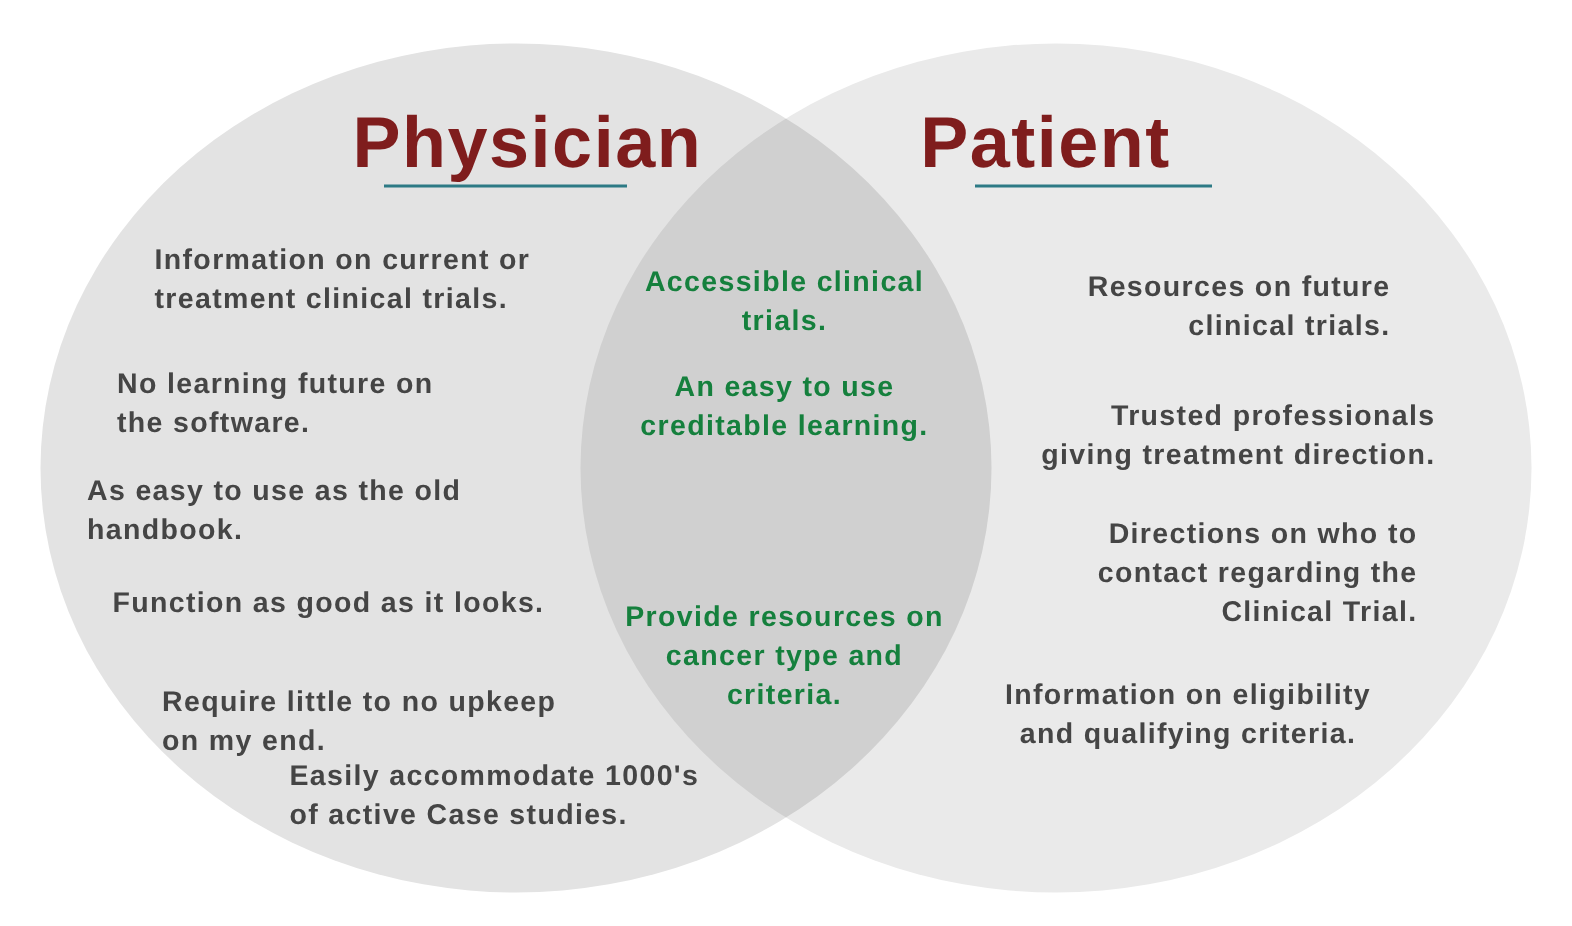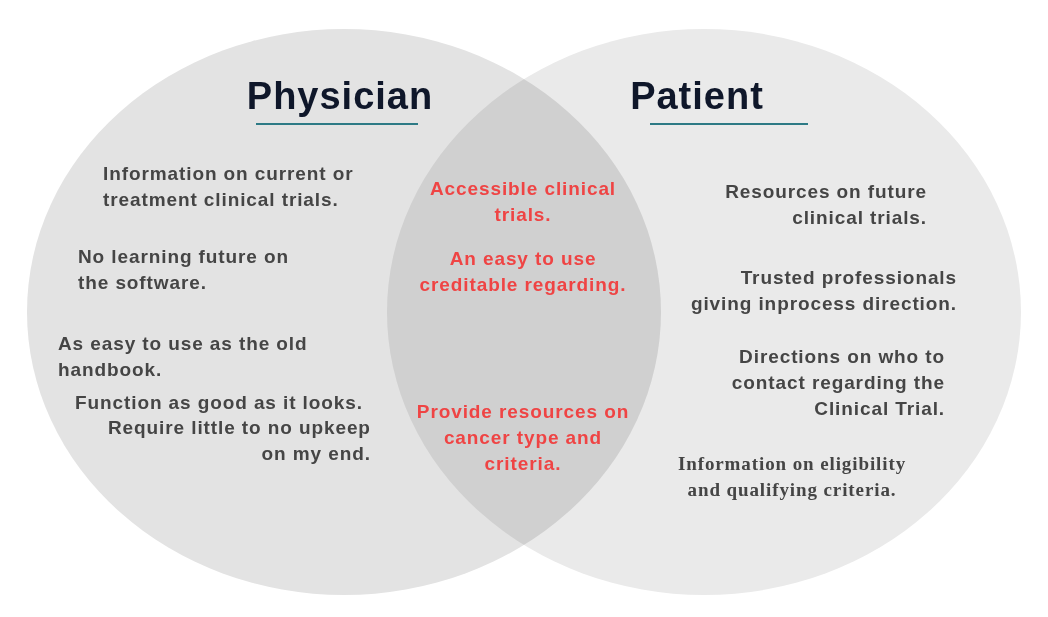--- a/index.html
+++ b/index.html
@@ -4,30 +4,30 @@
 <style>
   html,body{margin:0;padding:0;background:#ffffff;}
   .stage{
     position:relative;width:1048px;height:617px;overflow:hidden;
     background:#ffffff;font-family:"Liberation Sans","DejaVu Sans",sans-serif;
   }
   .ellipse{position:absolute;border-radius:50%;mix-blend-mode:multiply;}
   .ellipse.left{left:27px;top:29px;width:634px;height:566px;background:#e3e3e3;}
   .ellipse.right{left:387px;top:29px;width:634px;height:566px;background:#eaeaea;}
   .title{
-    position:absolute;color:#0f172a;font-size:38px;font-weight:700;
+    position:absolute;color:#7f1d1d;font-size:48px;font-weight:700;
     letter-spacing:1px;text-align:center;line-height:44px;margin:0;
   }
   .title-underline{position:absolute;height:2px;background:#2d7a85;}
   .block{
     position:absolute;font-size:19px;font-weight:700;line-height:26px;
     letter-spacing:0.9px;white-space:pre-line;color:#454545;
   }
   .side{color:#454545;}
-  .mid{color:#ef4444;text-align:center;width:276px;left:385px;}
+  .mid{color:#15803d;text-align:center;width:276px;left:385px;}
   .r-align{text-align:right;}
   .c-align{text-align:center;}
 </style>
 </head>
 <body>
 
 <div class="stage">
 
   <div class="ellipse left"></div>
   <div class="ellipse right"></div>
@@ -35,37 +35,39 @@
   <h1 class="title" style="left:235px;top:74px;width:210px;">Physician</h1>
   <div class="title-underline" style="left:256px;top:123px;width:162px;"></div>
 
   <h1 class="title" style="left:592px;top:74px;width:210px;">Patient</h1>
   <div class="title-underline" style="left:650px;top:123px;width:158px;"></div>
 
   <div class="block side" style="left:103px;top:161px;">Information on current or
 treatment clinical trials.</div>
   <div class="block side" style="left:78px;top:244px;">No learning future on
 the software.</div>
-  <div class="block side" style="left:58px;top:315px;margin-top:16px;">As easy to use as the old
+  <div class="block side" style="left:58px;top:315px;">As easy to use as the old
 handbook.</div>
   <div class="block side" style="left:75px;top:390px;text-align:center;">Function as good as it looks.</div>
-  <div class="block side" style="left:108px;top:415px;text-align:right;">Require little to no upkeep
+  <div class="block side" style="left:108px;top:456px;">Require little to no upkeep
 on my end.</div>
+  <div class="block side" style="left:193px;top:505px;">Easily accommodate 1000's
+of active Case studies.</div>
 
   <div class="block mid" style="top:176px;">Accessible clinical
 trials.</div>
   <div class="block mid" style="top:246px;">An easy to use
-creditable regarding.</div>
+creditable learning.</div>
   <div class="block side r-align" style="right:121px;top:179px;">Resources on future
 clinical trials.</div>
 
   <div class="block mid" style="top:399px;">Provide resources on
 cancer type and
 criteria.</div>
   <div class="block side r-align" style="right:91px;top:265px;">Trusted professionals
-giving inprocess direction.</div>
+giving treatment direction.</div>
   <div class="block side r-align" style="right:103px;top:344px;">Directions on who to
 contact regarding the
 Clinical Trial.</div>
-  <div class="block side c-align" style="left:662px;top:451px;width:260px;font-family:Liberation Serif, serif;">Information on eligibility
+  <div class="block side c-align" style="left:662px;top:451px;width:260px;">Information on eligibility
 and qualifying criteria.</div>
 
 </div>
 
 </body></html>

